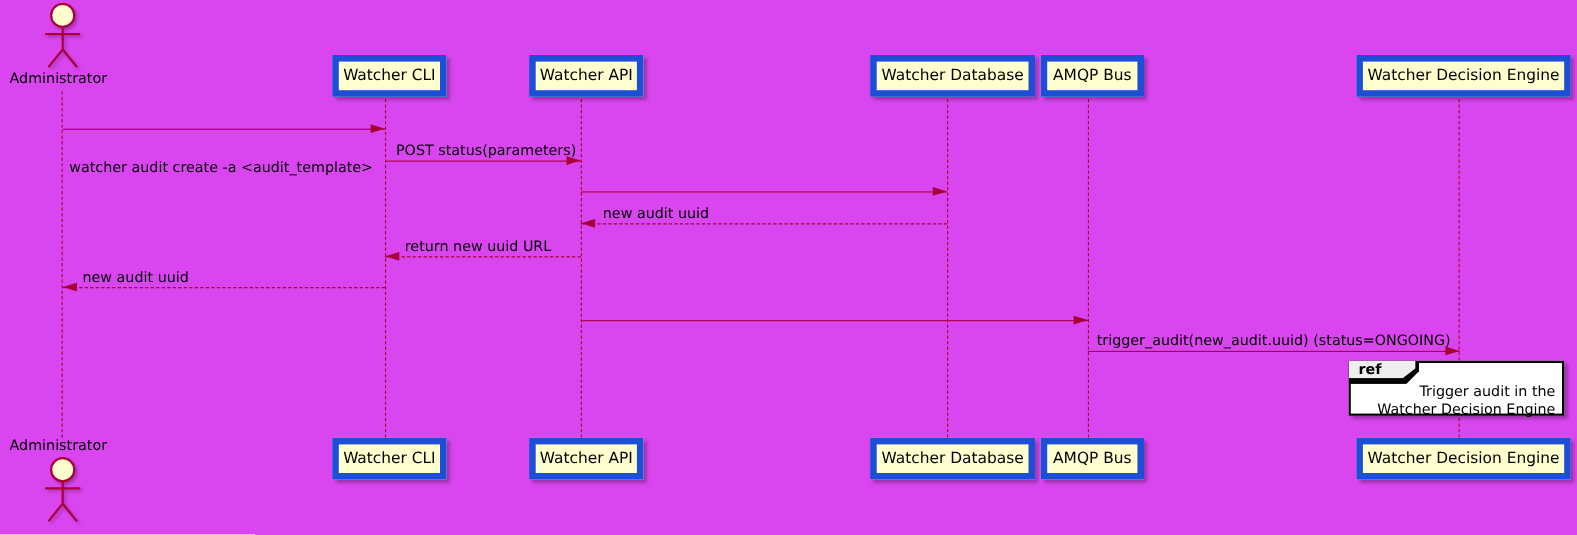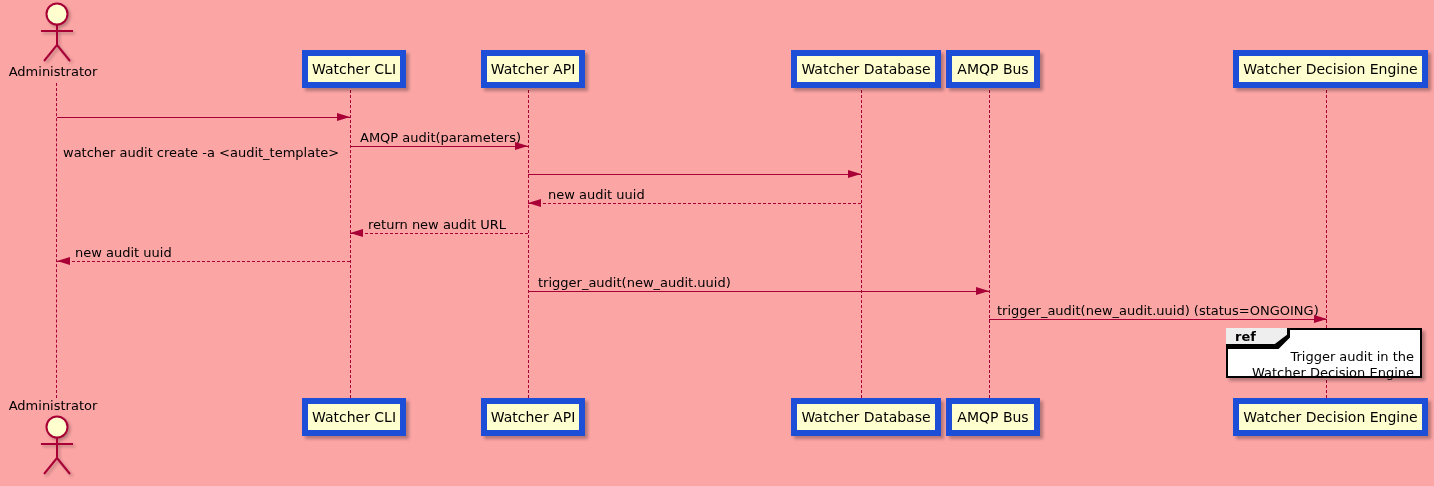--- a/index.html
+++ b/index.html
@@ -1,17 +1,17 @@
 <!DOCTYPE html>
 <html><head>
 <meta charset="utf-8">
 <style>
   html,body{margin:0;padding:0;background:#ffffff;}
   .diagram{
-    position:relative;width:1434px;height:486px;background:#fca5a5;
+    position:relative;width:1434px;height:486px;background:#d946ef;
     font-family:"DejaVu Sans","Liberation Sans",sans-serif;color:#000;
     overflow:hidden;
   }
   .lifeline{position:absolute;width:0;border-left:1px dashed #A80036;z-index:1;}
   .pbox{
     position:absolute;background:#FEFECE;border:6px solid #1d4ed8;
     display:flex;align-items:center;justify-content:center;
     font-size:14px;white-space:nowrap;z-index:3;
     box-shadow:3px 3px 3px rgba(0,0,0,0.28);
   }
@@ -65,40 +65,39 @@
   <div class="pbox" style="left:302px;top:50px;width:92px;height:26px;">Watcher CLI</div>
   <div class="pbox" style="left:481px;top:50px;width:92px;height:26px;">Watcher API</div>
   <div class="pbox" style="left:791px;top:50px;width:138px;height:26px;">Watcher Database</div>
   <div class="pbox" style="left:946px;top:50px;width:82px;height:26px;">AMQP Bus</div>
   <div class="pbox" style="left:1233px;top:50px;width:183px;height:26px;">Watcher Decision Engine</div>
 
   <div class="mlabel" style="left:63px;top:101px;margin-top:44px;">watcher audit create -a &lt;audit_template&gt;</div>
   <div class="mline solid" style="left:57px;top:117px;width:293px;"></div>
   <div class="ah r" style="left:337px;top:113px;"></div>
 
-  <div class="mlabel" style="left:360px;top:130px;">AMQP audit(parameters)</div>
+  <div class="mlabel" style="left:360px;top:130px;">POST status(parameters)</div>
   <div class="mline solid" style="left:350px;top:146px;width:178px;"></div>
   <div class="ah r" style="left:515px;top:142px;"></div>
 
   <div class="mline solid" style="left:528px;top:174px;width:333px;"></div>
   <div class="ah r" style="left:848px;top:170px;"></div>
 
   <div class="mlabel" style="left:548px;top:187px;">new audit uuid</div>
   <div class="mline dashed" style="left:528px;top:203px;width:333px;"></div>
   <div class="ah l" style="left:528px;top:199px;"></div>
 
-  <div class="mlabel" style="left:368px;top:217px;">return new audit URL</div>
+  <div class="mlabel" style="left:368px;top:217px;">return new uuid URL</div>
   <div class="mline dashed" style="left:350px;top:233px;width:178px;"></div>
   <div class="ah l" style="left:350px;top:229px;"></div>
 
   <div class="mlabel" style="left:75px;top:245px;">new audit uuid</div>
   <div class="mline dashed" style="left:57px;top:261px;width:293px;"></div>
   <div class="ah l" style="left:57px;top:257px;"></div>
 
-  <div class="mlabel" style="left:538px;top:275px;">trigger_audit(new_audit.uuid)</div>
   <div class="mline solid" style="left:528px;top:291px;width:461px;"></div>
   <div class="ah r" style="left:976px;top:287px;"></div>
 
   <div class="mlabel" style="left:997px;top:303px;">trigger_audit(new_audit.uuid) (status=ONGOING)</div>
   <div class="mline solid" style="left:989px;top:319px;width:338px;"></div>
   <div class="ah r" style="left:1314px;top:315px;"></div>
 
   <div class="refbox">
     <div class="reftab-outer">
       <div class="reftab-inner">

